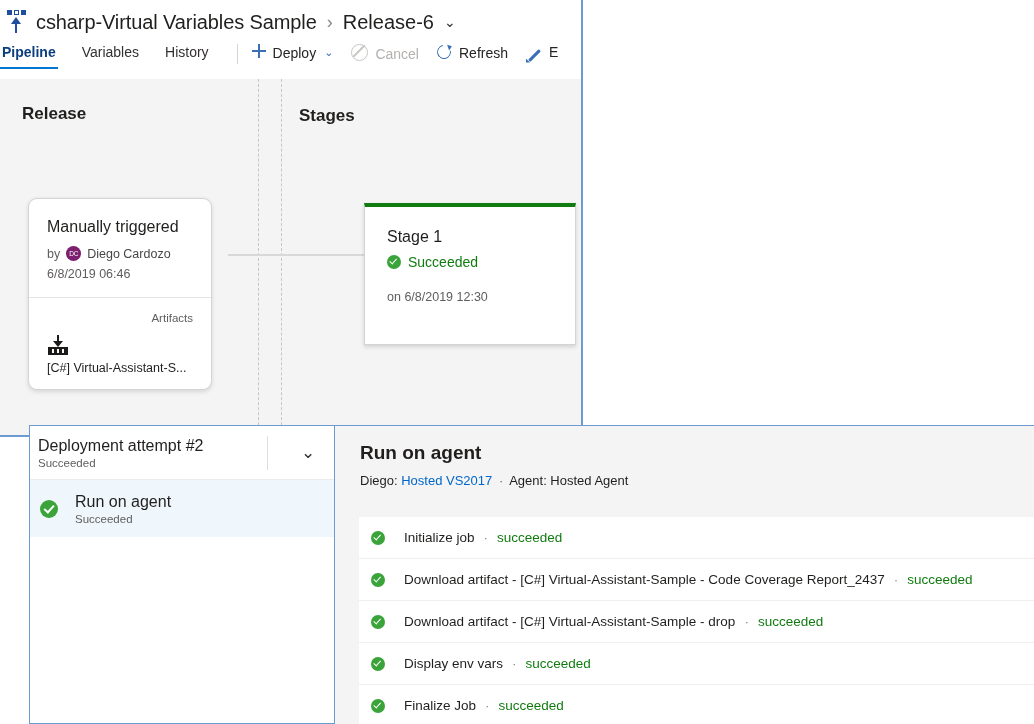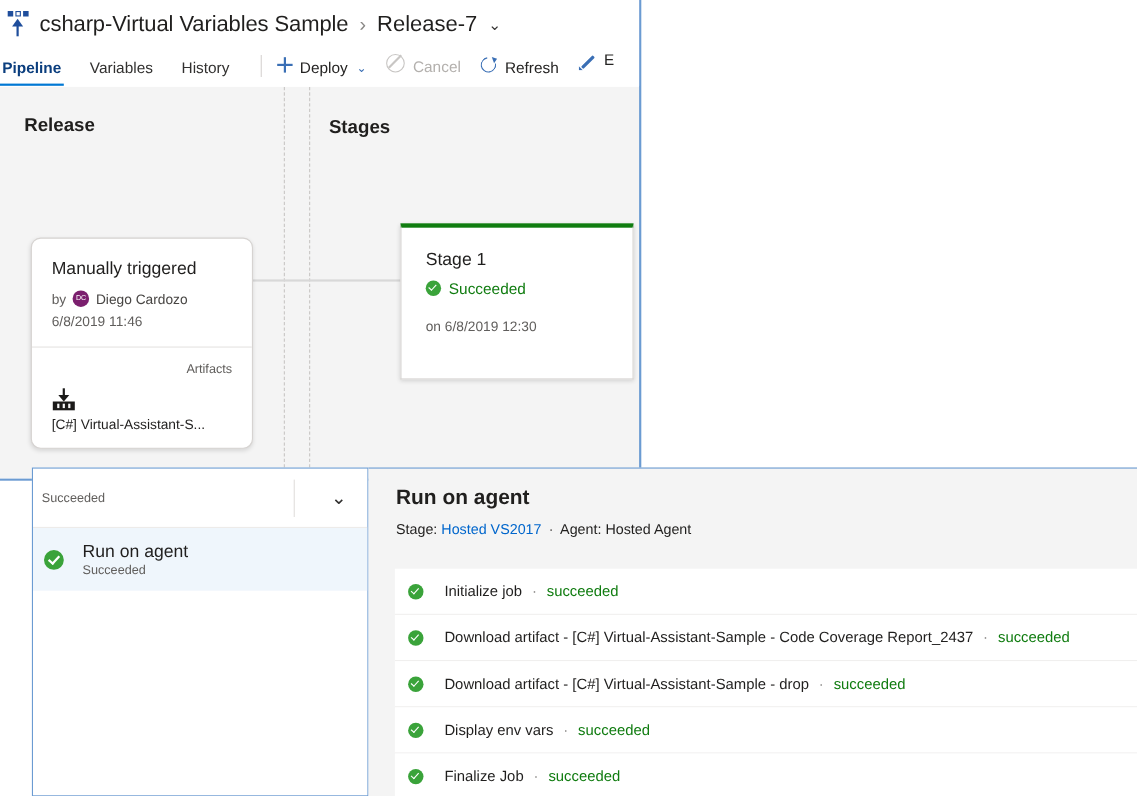--- a/index.html
+++ b/index.html
@@ -94,21 +94,21 @@
     font-size: 14px;
     line-height: 1;
   }
 
   .toolbar {
     position: absolute;
     left: 0; top: 44px;
     width: 583px;
     height: 34px;
     display: flex;
-    align-items: flex-end;
+    align-items: flex-start;
     background: #ffffff;
   }
   .tab {
     font-size: 14px;
     color: #323130;
     padding: 0 0 9px 0;
     margin-right: 26px;
     position: relative;
     white-space: nowrap;
   }
@@ -254,22 +254,22 @@
   }
 
   .connector-h {
     position: absolute;
     height: 2px;
     background: #d8d8d8;
   }
 
   .release-card {
     position: absolute;
-    left: 28px; top: 137px;
-    width: 202px;
+    left: 28px; top: 119px;
+    width: 184px;
     background: #ffffff;
     border: 1px solid #d6d3d1;
     border-radius: 9px;
     box-shadow: 0 1.6px 4px rgba(0,0,0,0.12);
     box-sizing: border-box;
     overflow: hidden;
   }
   .rc-top { padding: 19px 18px 16px 18px; }
   .rc-title { font-size: 16px; color: #201f1e; margin-bottom: 10px; }
   .rc-by {
@@ -453,21 +453,21 @@
   <div class="header-bar">
     <div class="rocket-icon">
       <div class="sq s1"></div>
         <div class="sq s2"></div>
         <div class="sq s3"></div>
       <div class="arrow"></div>
         <div class="stem"></div>
     </div>
     <span class="crumb-title">csharp-Virtual Variables Sample</span>
     <span class="crumb-sep">›</span>
-    <span class="crumb-release">Release-7</span>
+    <span class="crumb-release">Release-6</span>
     <span class="crumb-chevron">⌄</span>
   </div>
 
   <div class="toolbar">
     <div class="tab active">Pipeline</div>
     <div class="tab">Variables</div>
     <div class="tab">History</div>
 
     <div class="tb-divider"></div>
 
@@ -503,21 +503,21 @@
     <div class="connector-h" style="left:228px; top:175px; width:138px;"></div>
 
     <div class="release-card">
       <div class="rc-top">
         <div class="rc-title">Manually triggered</div>
         <div class="rc-by">
           <span class="lbl">by</span>
           <span class="avatar">DC</span>
           <span>Diego Cardozo</span>
         </div>
-        <div class="rc-date">6/8/2019 11:46</div>
+        <div class="rc-date">6/8/2019 06:46</div>
       </div>
       <div class="rc-div"></div>
       <div class="rc-bottom">
         <div class="rc-artifacts-lbl">Artifacts</div>
         <div class="artifact-icon">
           <div class="ar-stem"></div>
             <div class="ar-head"></div>
             <div class="ar-base"></div>
           <div class="ar-notch" style="left:5px;"></div>
           <div class="ar-notch" style="left:10px;"></div>
@@ -534,40 +534,41 @@
         <span>Succeeded</span>
       </div>
       <div class="sc-when">on 6/8/2019 12:30</div>
     </div>
   </div>
 </div>
 
 <div class="phase-panel">
   <div class="attempt-head">
     <div class="attempt-texts">
+      <div class="attempt-title">Deployment attempt #2</div>
       <div class="attempt-sub">Succeeded</div>
     </div>
     <div class="attempt-divider"></div>
     <div class="attempt-caret">⌄</div>
   </div>
 
   <div class="phase-item">
     <span class="check big"></span>
     <div class="phase-texts">
       <div class="phase-title">Run on agent</div>
       <div class="phase-sub">Succeeded</div>
     </div>
   </div>
 </div>
 
 <div class="job-panel">
   <div class="job-head">
     <div class="job-title">Run on agent</div>
     <div class="job-meta">
-      <span>Stage:</span>
+      <span>Diego:</span>
       <a href="#">Hosted VS2017</a>
       <span class="dot">·</span>
       <span>Agent: Hosted Agent</span>
     </div>
   </div>
 </div>
 
 <div class="task-list">
   <div class="task-row">
     <span class="check"></span>

